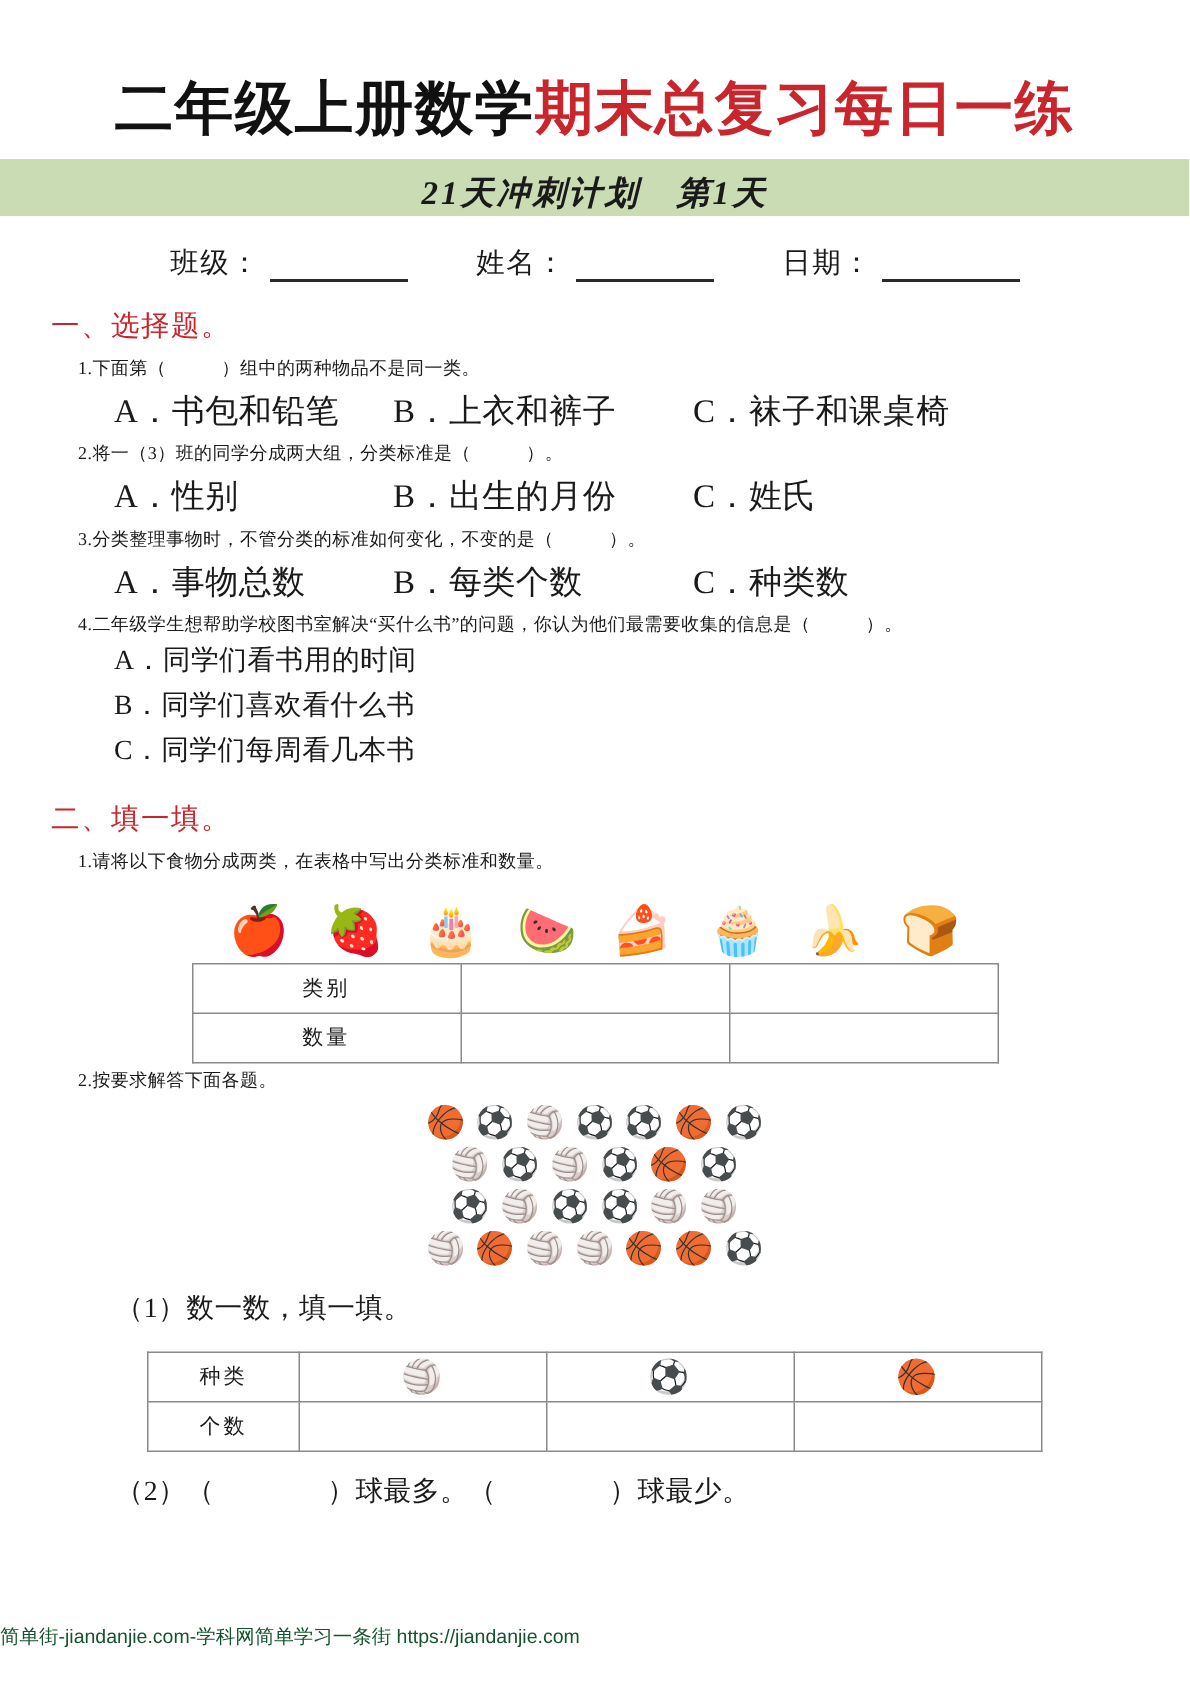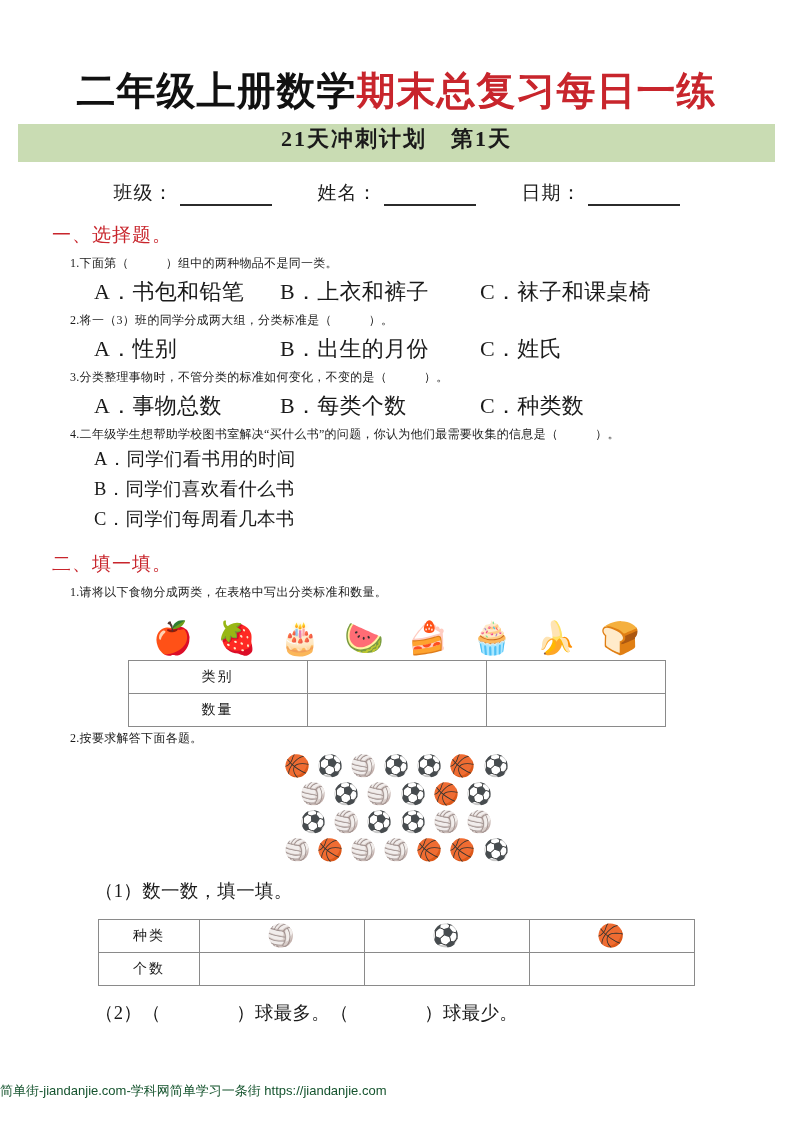--- a/index.html
+++ b/index.html
@@ -11,43 +11,44 @@
     width: 793px;
     height: 1122px;
     position: relative;
     font-family: "Liberation Serif", "DejaVu Serif", serif;
     color: #1a1a1a;
     overflow: hidden;
   }
   .page {
     position: absolute;
     inset: 0;
-    padding: 18px;
+    padding: 0;
   }
 
   
   .title {
     text-align: center;
     font-size: 39px;
     font-weight: bold;
     letter-spacing: 1px;
     margin: 52px 0 0 0;
     line-height: 1.08;
     white-space: nowrap;
   }
   .title .black { color: #111111; }
   .title .red { color: #c8252c; }
 
   .banner {
     margin-top: 12px;
     background: #c9dcb3;
     height: 38px;
     display: flex;
-    align-items: flex-start;
+    align-items: flex-end;
     justify-content: center;
+    font-style: italic;
   }
   .banner-text {
     font-size: 22px;
     font-weight: bold;
     color: #1a1a1a;
     letter-spacing: 2px;
   }
 
   
   .info-row {

